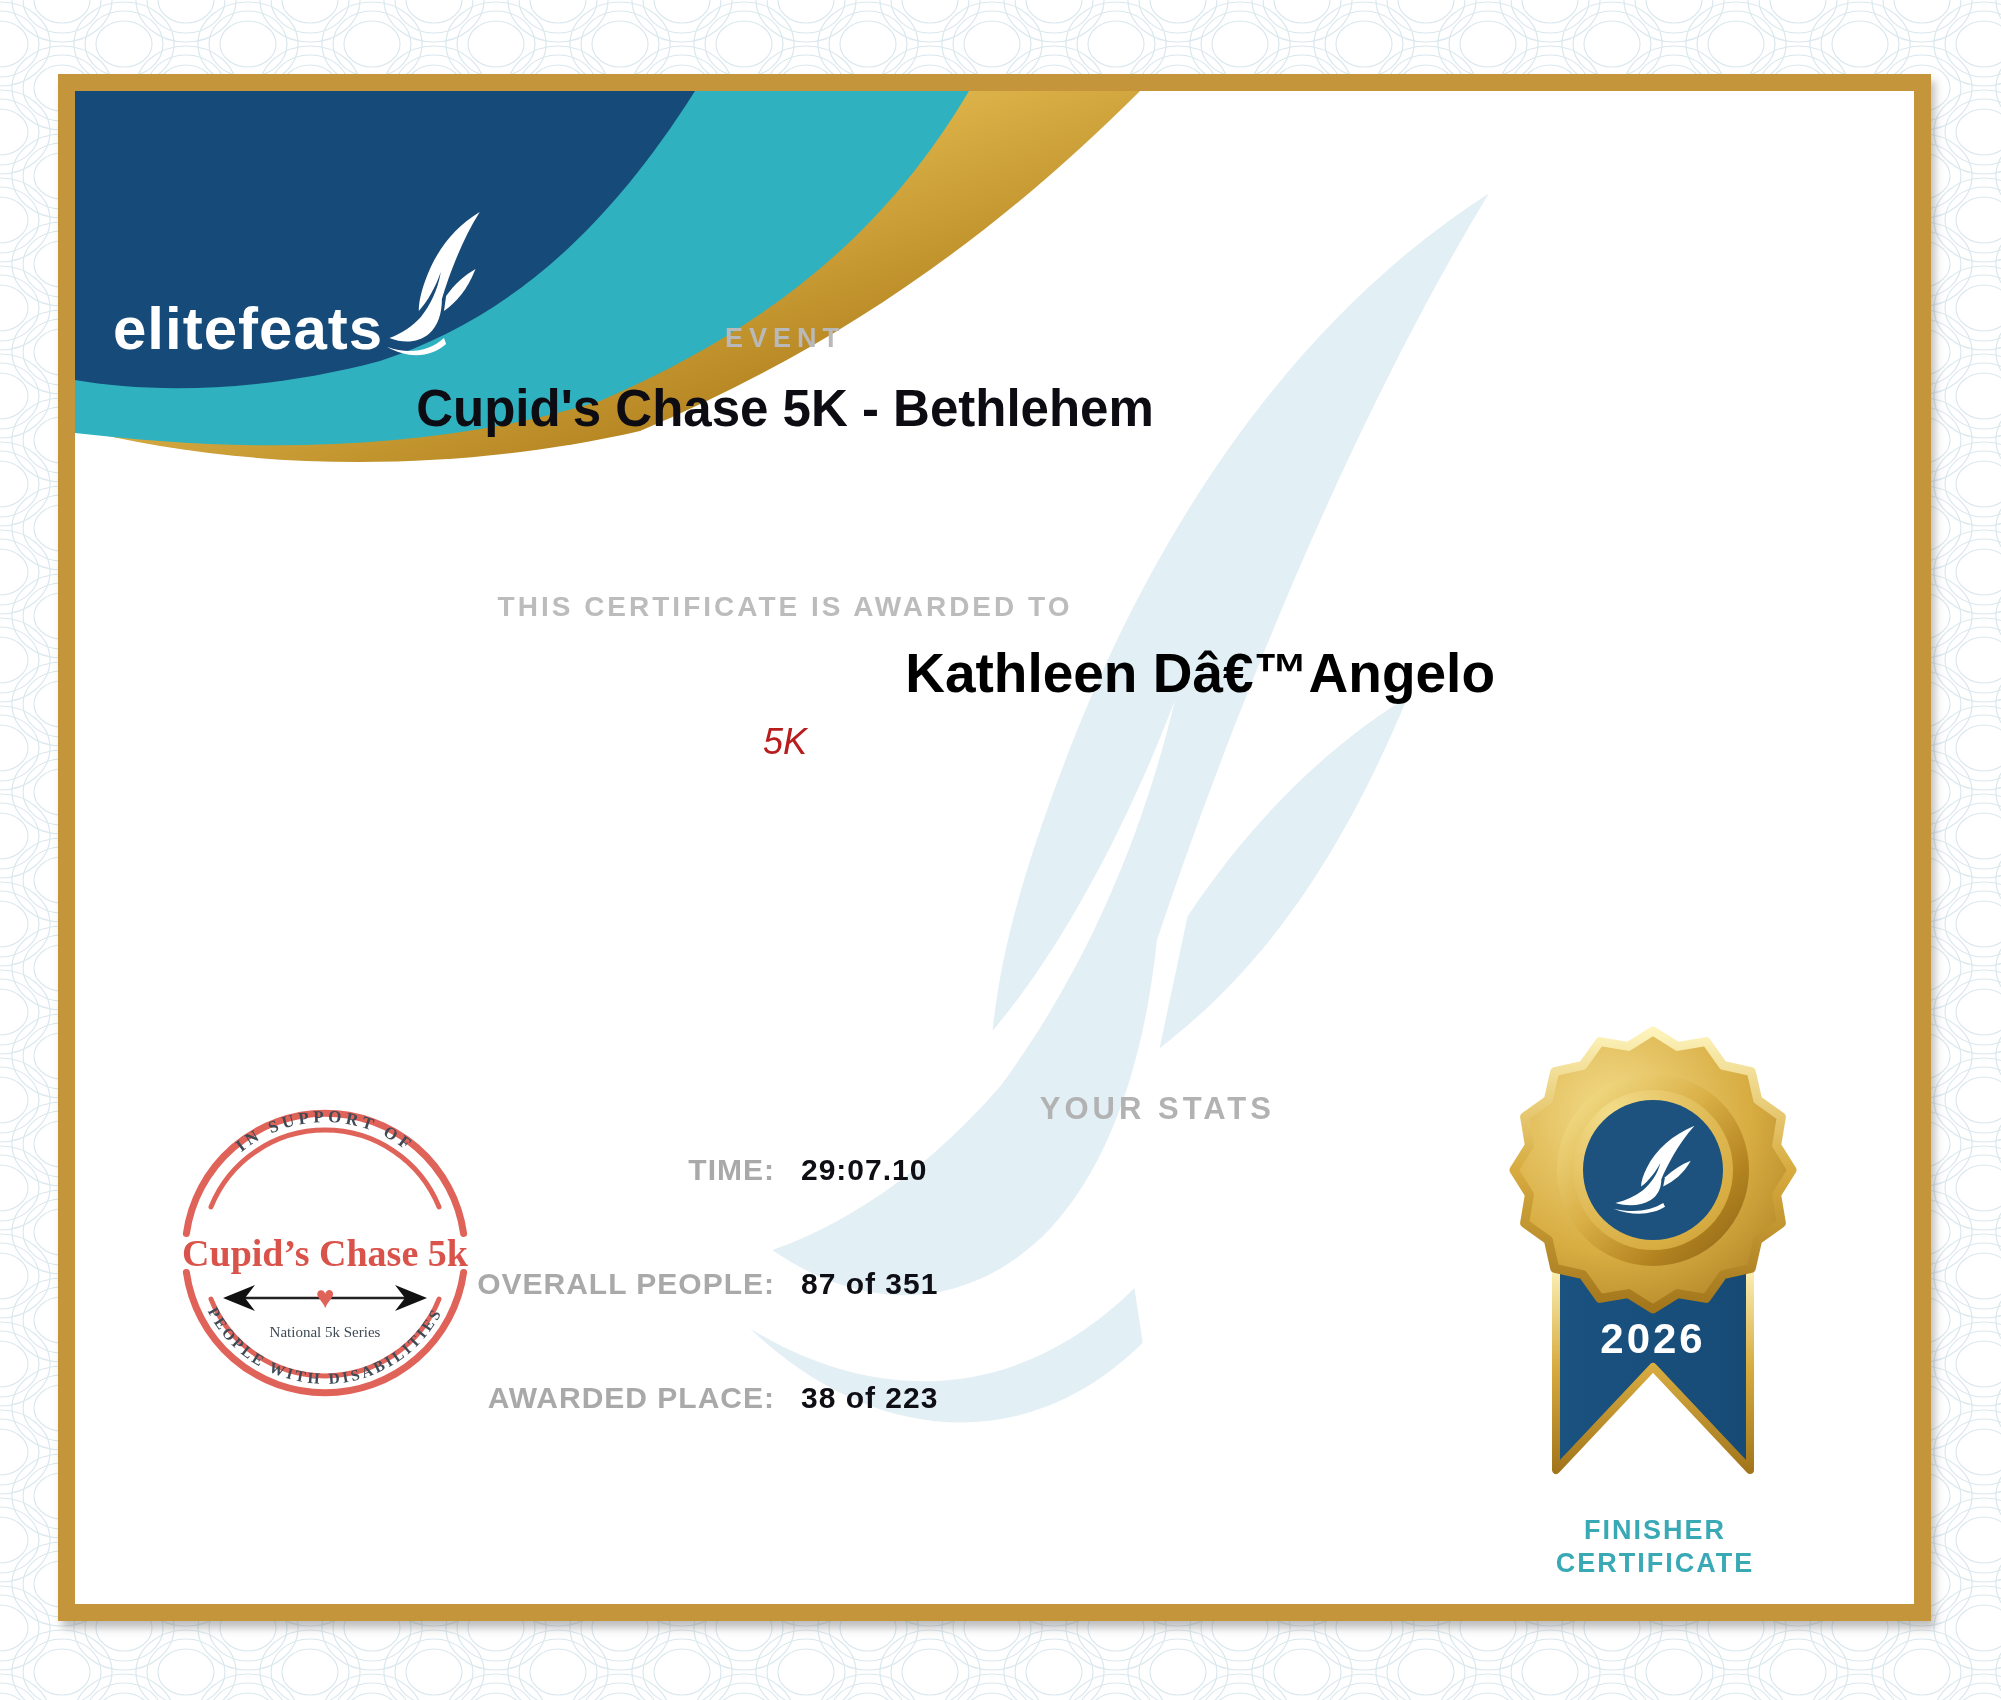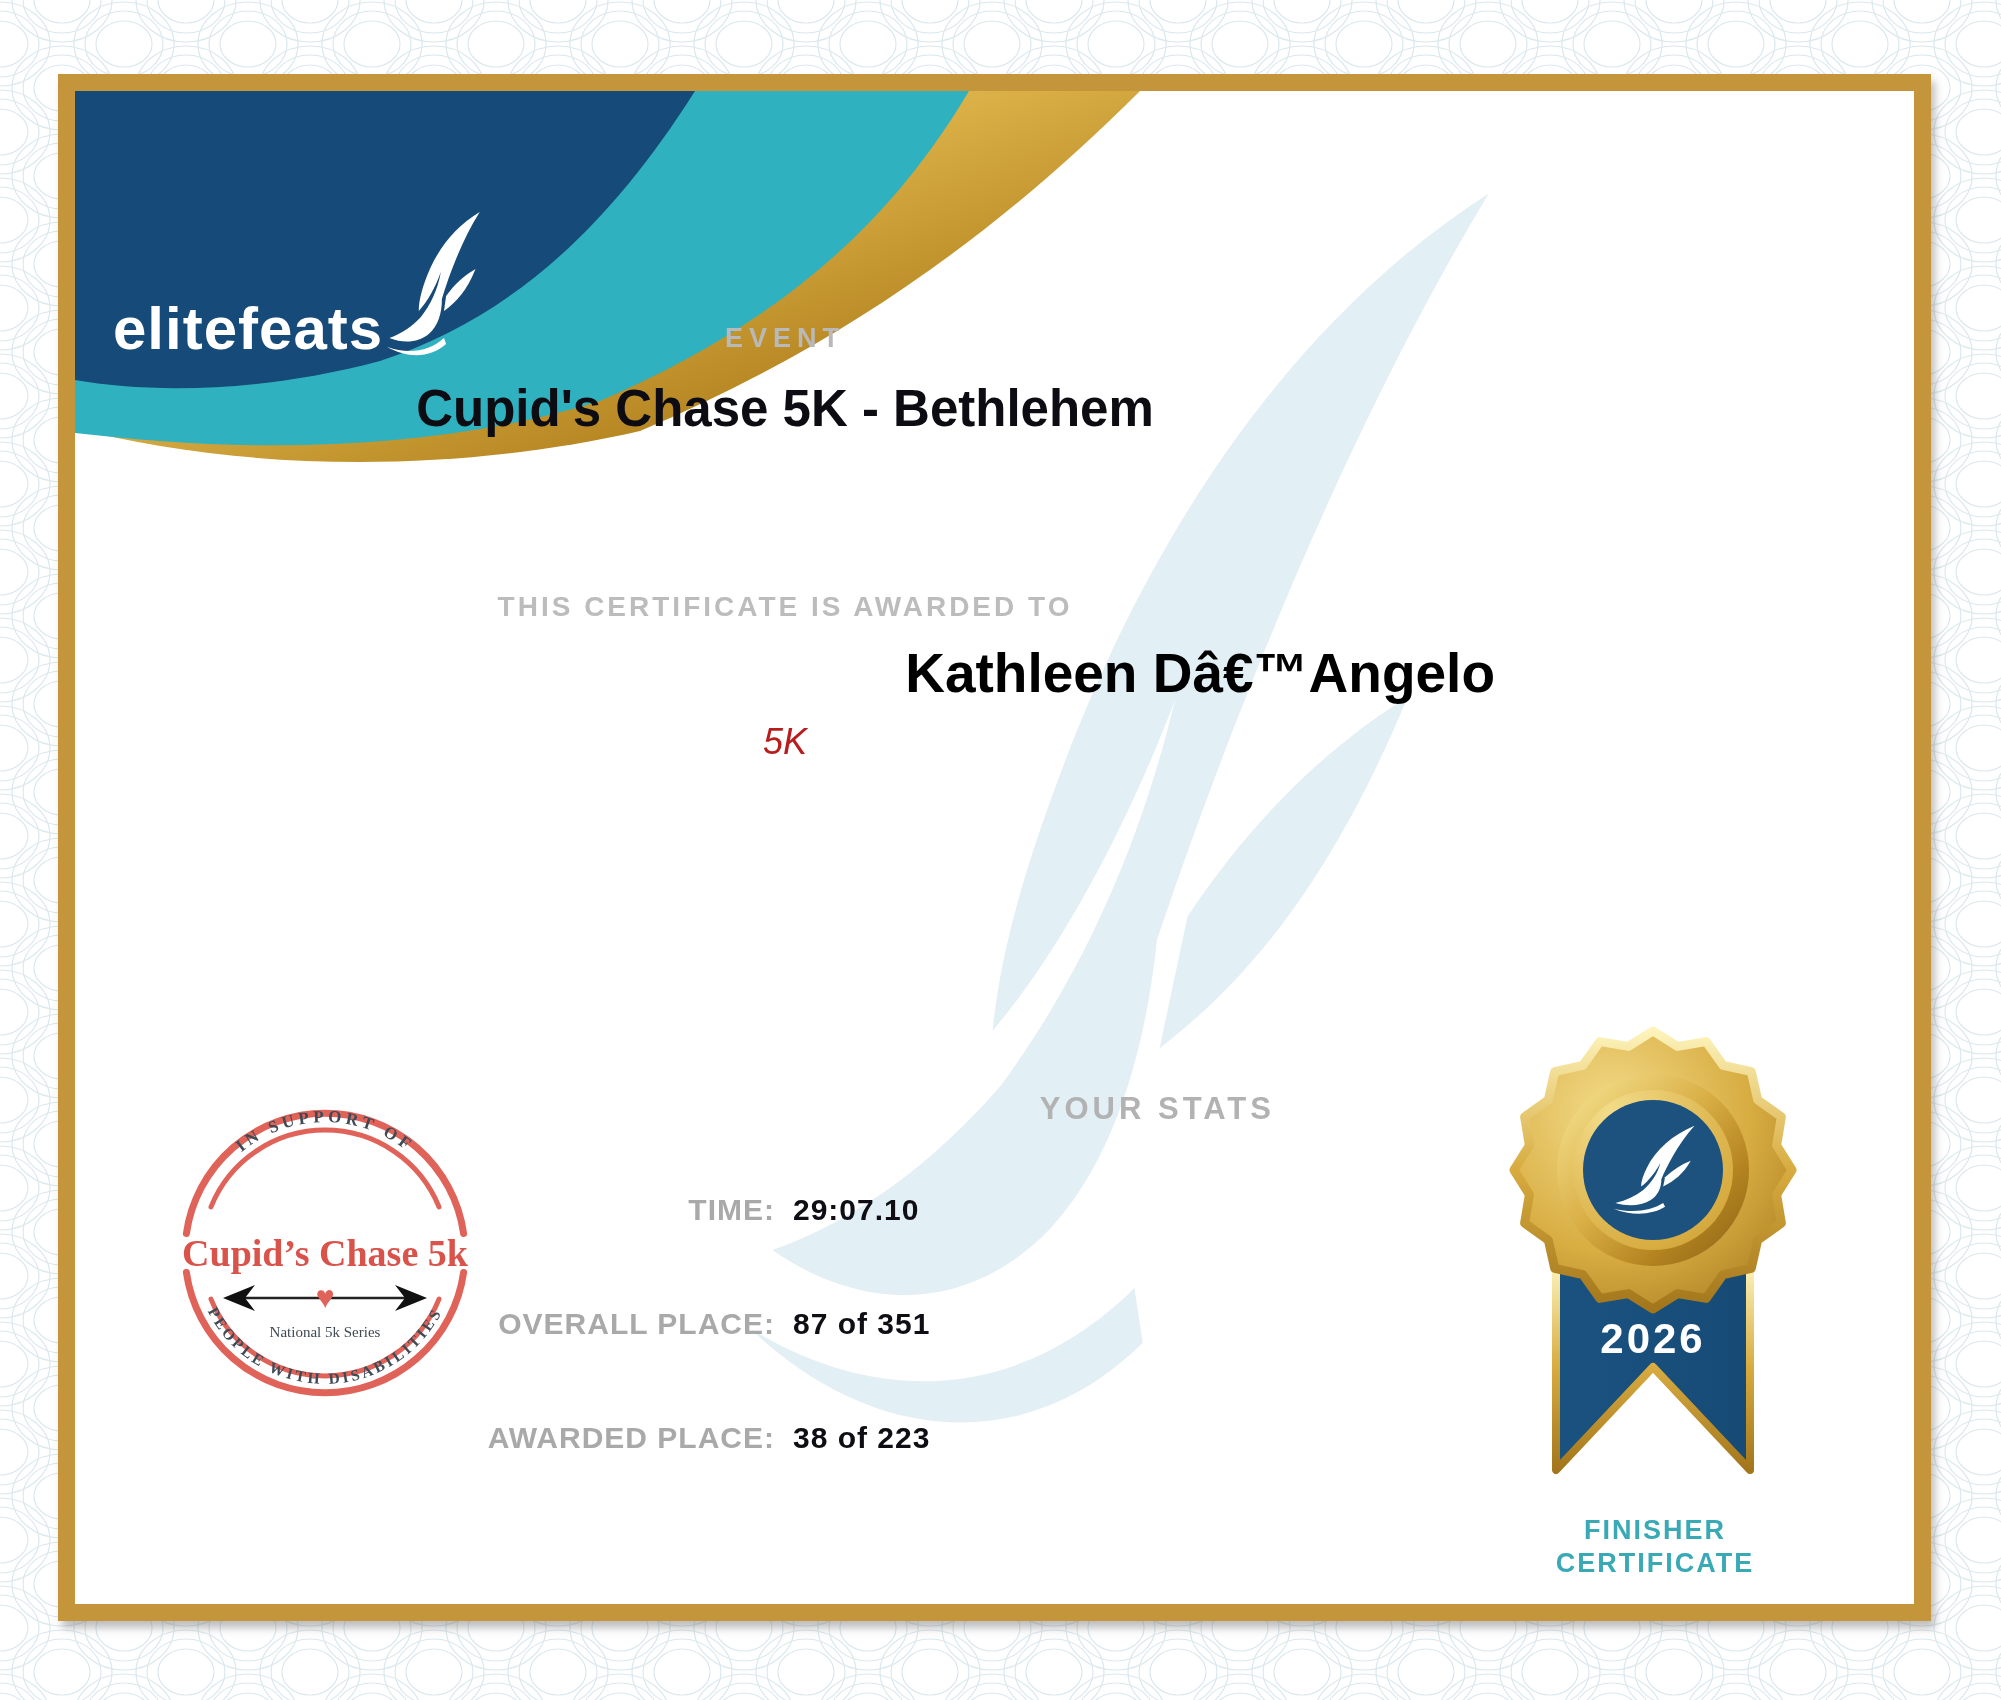--- a/index.html
+++ b/index.html
@@ -27,21 +27,21 @@
   .event-label{top:232px;font-size:27px;font-weight:bold;color:#b9b9b9;letter-spacing:6px;}
   .event-title{top:288px;font-size:51px;font-weight:bold;color:#0c0c12;}
   .awarded-label{top:500px;font-size:28px;font-weight:bold;color:#bcbcbc;letter-spacing:3px;}
   .runner-name{top:550px;font-size:55px;font-weight:bold;color:#000000;text-align:right;}
   .distance{top:630px;font-size:36px;font-weight:500;color:#b91c1c;font-style:italic;}
 
   .your-stats{position:absolute;left:0;top:1000px;width:1200px;text-align:right;z-index:4;
     font-size:31px;font-weight:bold;color:#b2b2b2;letter-spacing:4px;}
 
   .stats{position:absolute;left:100px;top:1062px;width:1260px;z-index:4;}
-  .stat-row{display:flex;align-items:center;height:114px;}
+  .stat-row{display:flex;height:114px;gap:8px;}
   .stat-label{width:600px;text-align:right;font-size:30px;font-weight:600;color:#a9a9a9;letter-spacing:1px;}
   .stat-value{margin-left:18px;font-size:30px;font-weight:bold;color:#0e0e14;letter-spacing:1px;}
 
   .stamp{position:absolute;left:90px;top:1014px;width:320px;height:300px;z-index:4;}
 
   .badge{position:absolute;left:1415px;top:924px;width:330px;height:640px;z-index:4;}
   .badge-art{position:absolute;left:0;top:0;width:330px;height:460px;}
   .badge-caption{position:absolute;left:0;width:330px;text-align:center;
     font-size:27px;font-weight:bold;color:#39a9b6;letter-spacing:2px;line-height:32px;margin-top:39px;}
   .cap1{top:460px;}
@@ -133,21 +133,21 @@
     <div class="centercol runner-name">Kathleen Dâ€™Angelo</div>
     <div class="centercol distance">5K</div>
 
     <div class="your-stats">YOUR STATS</div>
     <div class="stats">
       <div class="stat-row">
         <span class="stat-label">TIME:</span>
         <span class="stat-value">29:07.10</span>
       </div>
       <div class="stat-row">
-        <span class="stat-label">OVERALL PLACE:</span>
+        <span class="stat-label">OVERALL PEOPLE:</span>
         <span class="stat-value">87 of 351</span>
       </div>
       <div class="stat-row">
         <span class="stat-label">AWARDED PLACE:</span>
         <span class="stat-value">38 of 223</span>
       </div>
     </div>
 
     <svg class="stamp" viewBox="0 0 320 300">
       <defs>

